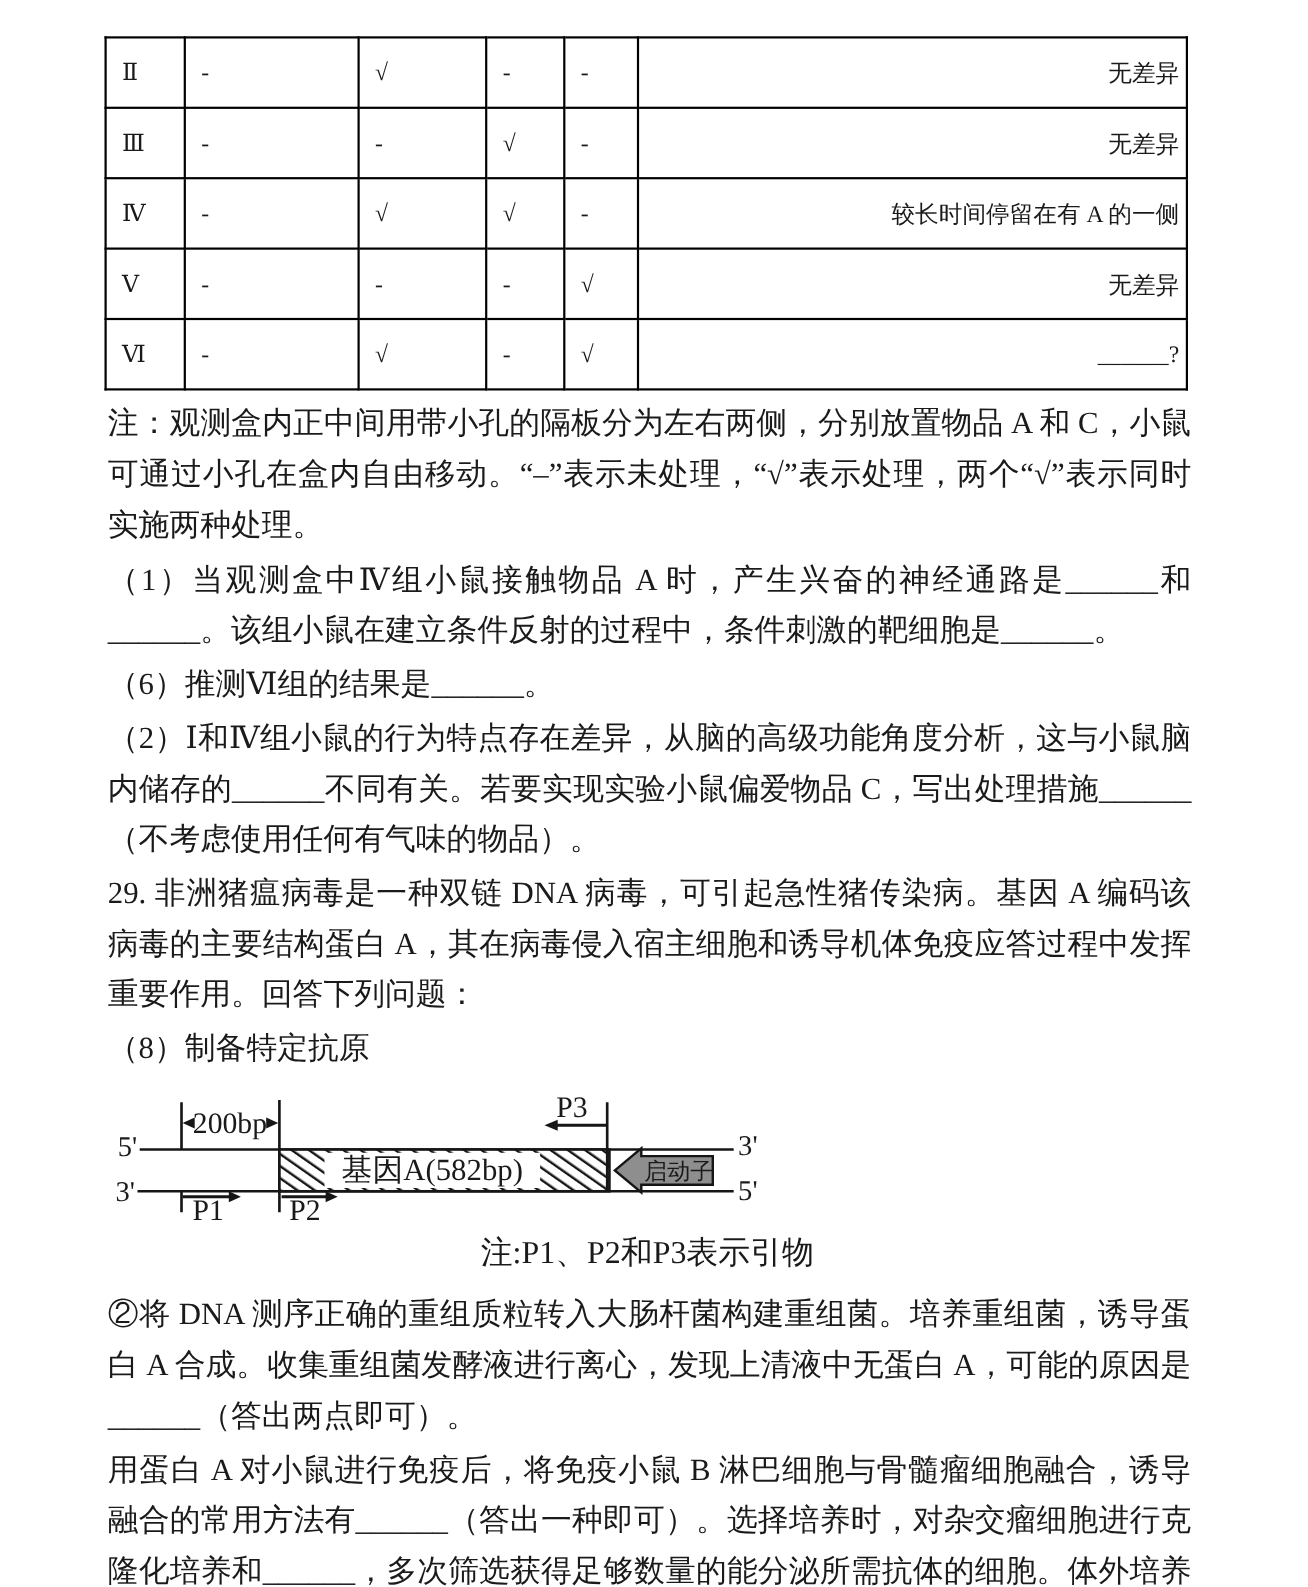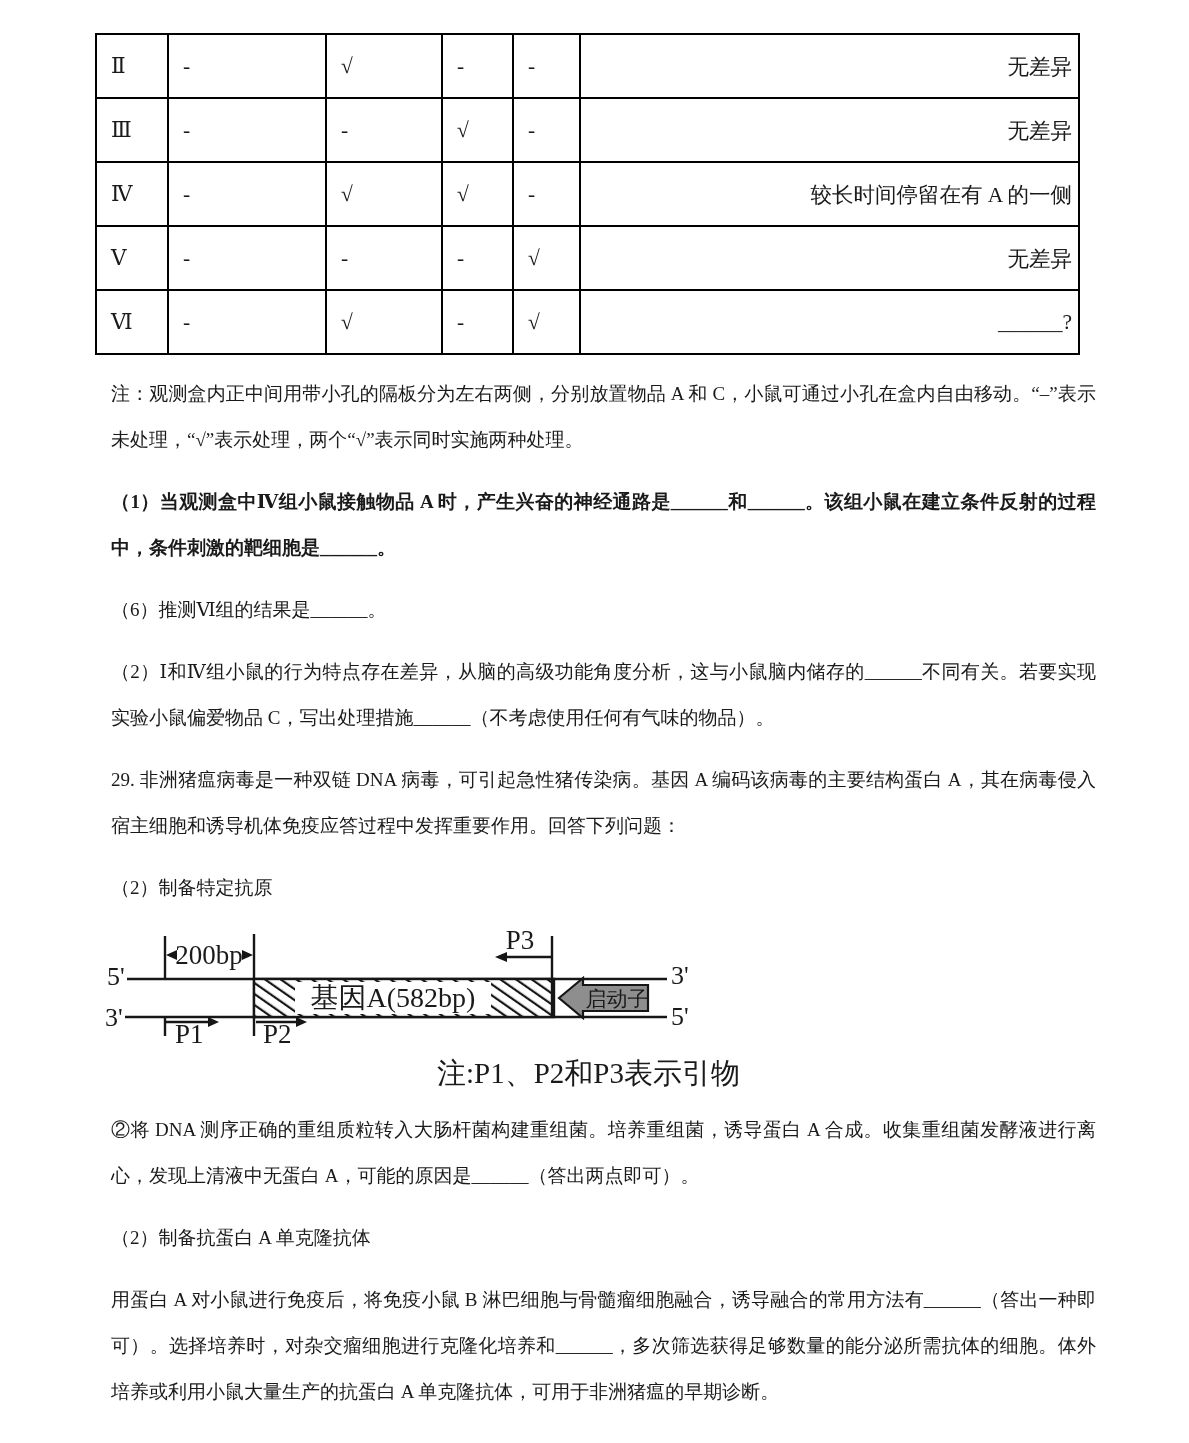--- a/index.html
+++ b/index.html
@@ -30,27 +30,27 @@
     overflow:hidden;
     white-space:nowrap;
   }
   td.c-group{width:50px;padding-left:18px;}
   td.c-t1{width:136px;}
   td.c-t2{width:94px;}
   td.c-t3{width:49px;}
   td.c-t4{width:45px;}
   td.c-result{padding-left:13px;text-align:right;}
   .para{
-    font-size:19px;
+    font-size:28px;
     line-height:46px;
     text-align:justify;
-    margin:16px;
+    margin:3px;
     width:985px;
   }
-  .para.spaced{margin-top:4px;font-weight:bold;}
+  .para.spaced{margin-top:4px;}
   .heading-gap{margin-top:16px;}
   .diagram{
     margin:18px 0 0 2px;
     width:610px;
     height:124px;
   }
   .diagram svg{display:block;}
   .diagram-note{
     font-size:29px;
     line-height:36px;
@@ -108,21 +108,21 @@
           <td class="c-result">______?</td>
         </tr>
       </tbody>
     </table>
 
     <p class="para">注：观测盒内正中间用带小孔的隔板分为左右两侧，分别放置物品 A 和 C，小鼠可通过小孔在盒内自由移动。“–”表示未处理，“√”表示处理，两个“√”表示同时实施两种处理。</p>
     <p class="para spaced">（1）当观测盒中Ⅳ组小鼠接触物品 A 时，产生兴奋的神经通路是______和______。该组小鼠在建立条件反射的过程中，条件刺激的靶细胞是______。</p>
     <p class="para">（6）推测Ⅵ组的结果是______。</p>
     <p class="para">（2）Ⅰ和Ⅳ组小鼠的行为特点存在差异，从脑的高级功能角度分析，这与小鼠脑内储存的______不同有关。若要实现实验小鼠偏爱物品 C，写出处理措施______（不考虑使用任何有气味的物品）。</p>
     <p class="para">29. 非洲猪瘟病毒是一种双链 DNA 病毒，可引起急性猪传染病。基因 A 编码该病毒的主要结构蛋白 A，其在病毒侵入宿主细胞和诱导机体免疫应答过程中发挥重要作用。回答下列问题：</p>
-    <p class="para">（2）制备特定抗原</p>
+    <p class="para">（8）制备特定抗原</p>
 
     <div class="diagram">
       <svg width="610" height="124" viewBox="0 0 610 124" xmlns="http://www.w3.org/2000/svg">
         <defs>
           <pattern id="hatch" width="9" height="9" patternUnits="userSpaceOnUse" patternTransform="rotate(-55)">
             <rect width="9" height="9" fill="#ffffff"></rect>
             <line x1="1" y1="0" x2="1" y2="9" stroke="#161616" stroke-width="2.4"></line>
           </pattern>
         </defs>
 
@@ -159,17 +159,16 @@
 
         <line x1="159" y1="93" x2="200" y2="93" stroke="#161616" stroke-width="2.6"></line>
         <polygon points="210,93 199,88 199,98" fill="#161616"></polygon>
         <text class="svg-label" x="166" y="114" font-size="27">P2</text>
       </svg>
     </div>
 
     <p class="diagram-note">注:P1、P2和P3表示引物</p>
 
     <p class="para">②将 DNA 测序正确的重组质粒转入大肠杆菌构建重组菌。培养重组菌，诱导蛋白 A 合成。收集重组菌发酵液进行离心，发现上清液中无蛋白 A，可能的原因是______（答出两点即可）。</p>
-    <p class="para heading-gap">（2）制备抗蛋白 A 单克隆抗体</p>
     <p class="para">用蛋白 A 对小鼠进行免疫后，将免疫小鼠 B 淋巴细胞与骨髓瘤细胞融合，诱导融合的常用方法有______（答出一种即可）。选择培养时，对杂交瘤细胞进行克隆化培养和______，多次筛选获得足够数量的能分泌所需抗体的细胞。体外培养或利用小鼠大量生产的抗蛋白 A 单克隆抗体，可用于非洲猪瘟的早期诊断。</p>
 
   </div>
 </div>
 
 </body></html>

